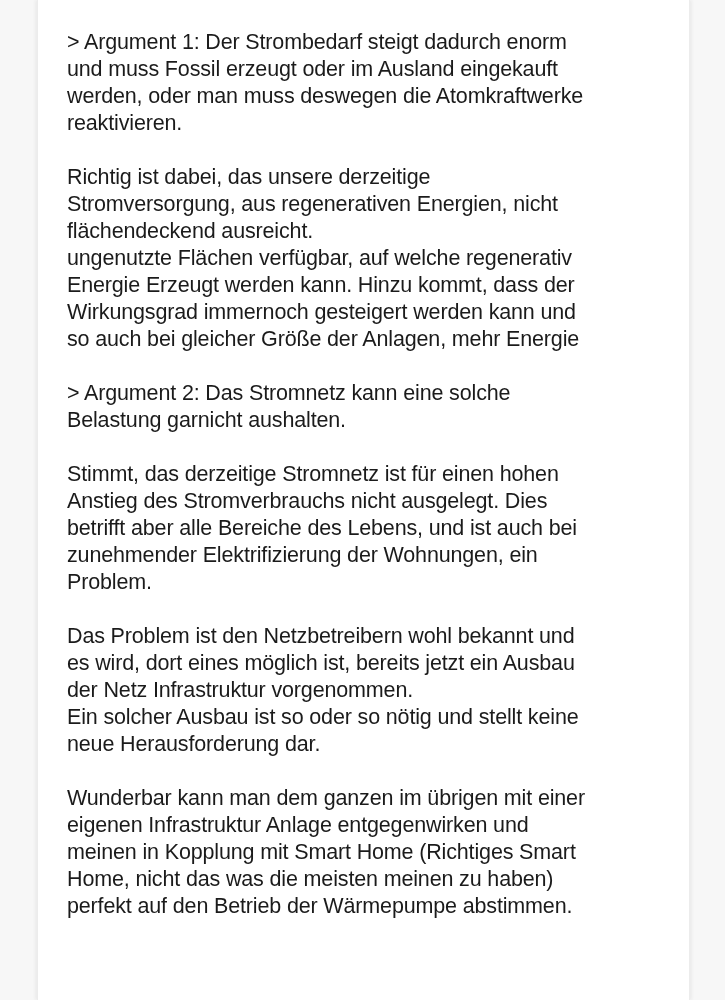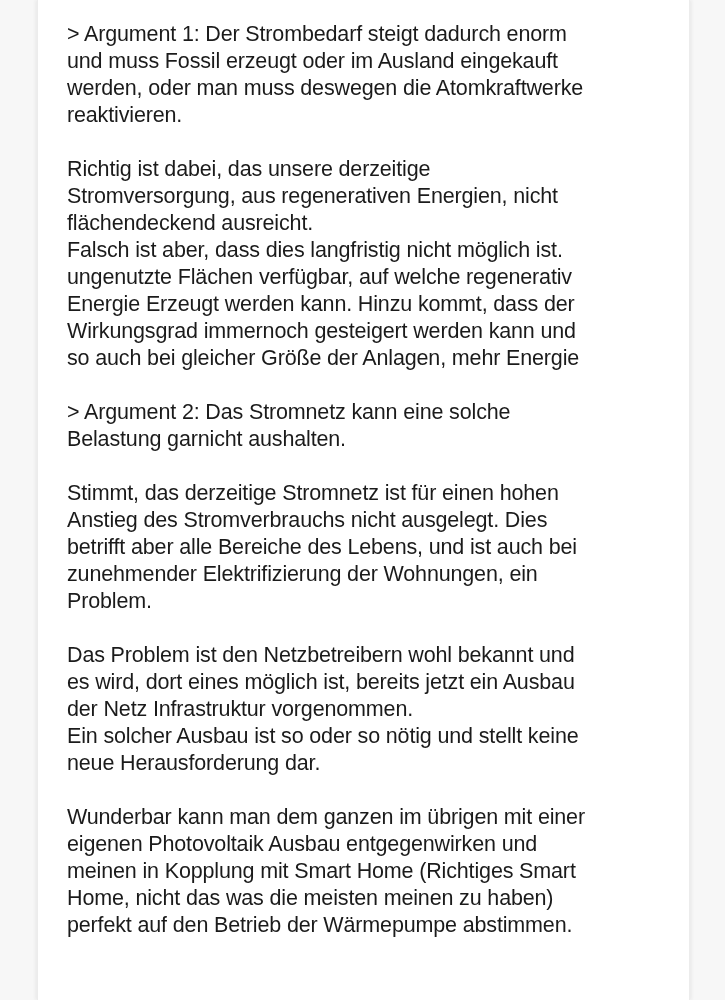--- a/index.html
+++ b/index.html
@@ -26,21 +26,21 @@
       left: 29px;
       top: 17px;
       width: 610px;
       font-family: "Liberation Sans", sans-serif;
       font-size: 21.5px;
       line-height: 27px;
       color: #1b1b1b;
       letter-spacing: -0.15px;
     }
     .para {
-      margin: 4px 0 27px 0;
+      margin: 12px 0 27px 0;
     }
     .line {
       display: block;
       white-space: nowrap;
     }
   </style>
 </head>
 <body>
 
 <div class="card">
@@ -50,21 +50,20 @@
       <span class="line">&gt; Argument 1: Der Strombedarf steigt dadurch enorm</span>
       <span class="line">und muss Fossil erzeugt oder im Ausland eingekauft</span>
       <span class="line">werden, oder man muss deswegen die Atomkraftwerke</span>
       <span class="line">reaktivieren.</span>
     </p>
 
     <p class="para">
       <span class="line">Richtig ist dabei, das unsere derzeitige</span>
       <span class="line">Stromversorgung, aus regenerativen Energien, nicht</span>
       <span class="line">flächendeckend ausreicht.</span>
-      <span class="line">Falsch ist aber, dass dies langfristig nicht möglich ist.</span>
       <span class="line">ungenutzte Flächen verfügbar, auf welche regenerativ</span>
       <span class="line">Energie Erzeugt werden kann. Hinzu kommt, dass der</span>
       <span class="line">Wirkungsgrad immernoch gesteigert werden kann und</span>
       <span class="line">so auch bei gleicher Größe der Anlagen, mehr Energie</span>
     </p>
 
     <p class="para">
       <span class="line">&gt; Argument 2: Das Stromnetz kann eine solche</span>
       <span class="line">Belastung garnicht aushalten.</span>
     </p>
@@ -80,20 +79,20 @@
     <p class="para">
       <span class="line">Das Problem ist den Netzbetreibern wohl bekannt und</span>
       <span class="line">es wird, dort eines möglich ist, bereits jetzt ein Ausbau</span>
       <span class="line">der Netz Infrastruktur vorgenommen.</span>
       <span class="line">Ein solcher Ausbau ist so oder so nötig und stellt keine</span>
       <span class="line">neue Herausforderung dar.</span>
     </p>
 
     <p class="para">
       <span class="line">Wunderbar kann man dem ganzen im übrigen mit einer</span>
-      <span class="line">eigenen Photovoltaik Ausbau entgegenwirken und</span>
+      <span class="line">eigenen Infrastruktur Anlage entgegenwirken und</span>
       <span class="line">meinen in Kopplung mit Smart Home (Richtiges Smart</span>
       <span class="line">Home, nicht das was die meisten meinen zu haben)</span>
       <span class="line">perfekt auf den Betrieb der Wärmepumpe abstimmen.</span>
     </p>
 
   </div>
 </div>
 
 </body></html>

